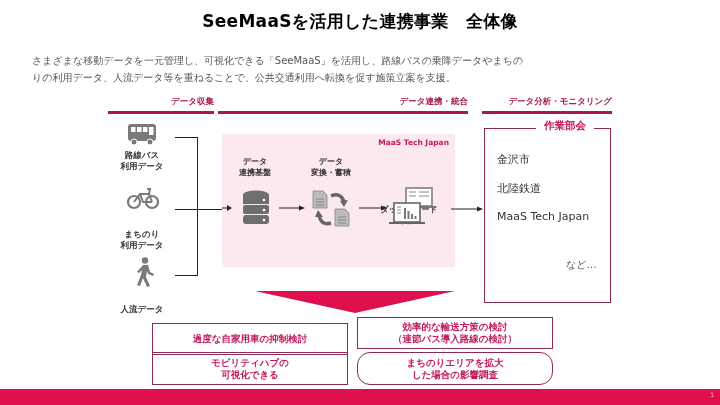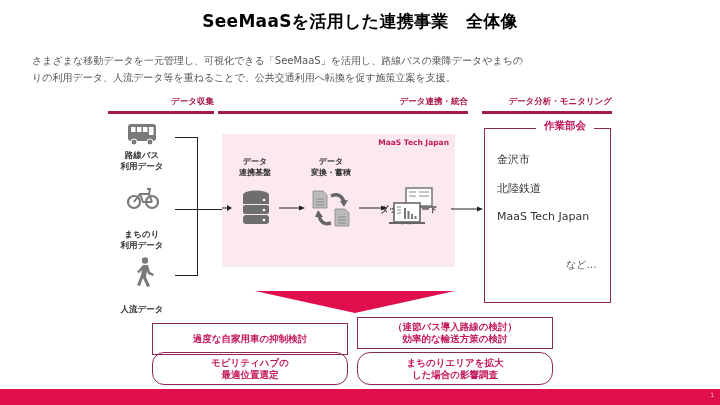--- a/index.html
+++ b/index.html
@@ -170,28 +170,28 @@
   <path d="M0 0 L200 0 L100 22 Z" fill="#e0104f"></path>
 </svg>
 
 <div class="abs box" style="left:152px;top:317px;width:196px;height:32px;margin-top:6px;">
   <div>
       <div>過度な自家用車の抑制検討</div>
     </div>
 </div>
 <div class="abs box" style="left:357px;top:317px;width:196px;height:32px;">
   <div>
+      <div>効率的な輸送方策の検討</div>
       <div>（連節バス導入路線の検討）</div>
-      <div>効率的な輸送方策の検討</div>
-    </div>
-</div>
-<div class="abs box" style="left:152px;top:352px;width:196px;height:33px;border-radius:12px;">
+    </div>
+</div>
+<div class="abs box" style="left:152px;top:352px;width:196px;height:33px;">
   <div>
       <div>モビリティハブの</div>
-      <div>最適位置選定</div>
+      <div>可視化できる</div>
     </div>
 </div>
 <div class="abs box" style="left:357px;top:352px;width:196px;height:33px;border-radius:13px;">
   <div>
       <div>まちのりエリアを拡大</div>
       <div>した場合の影響調査</div>
     </div>
 </div>
 
 <div class="abs footer"></div>

